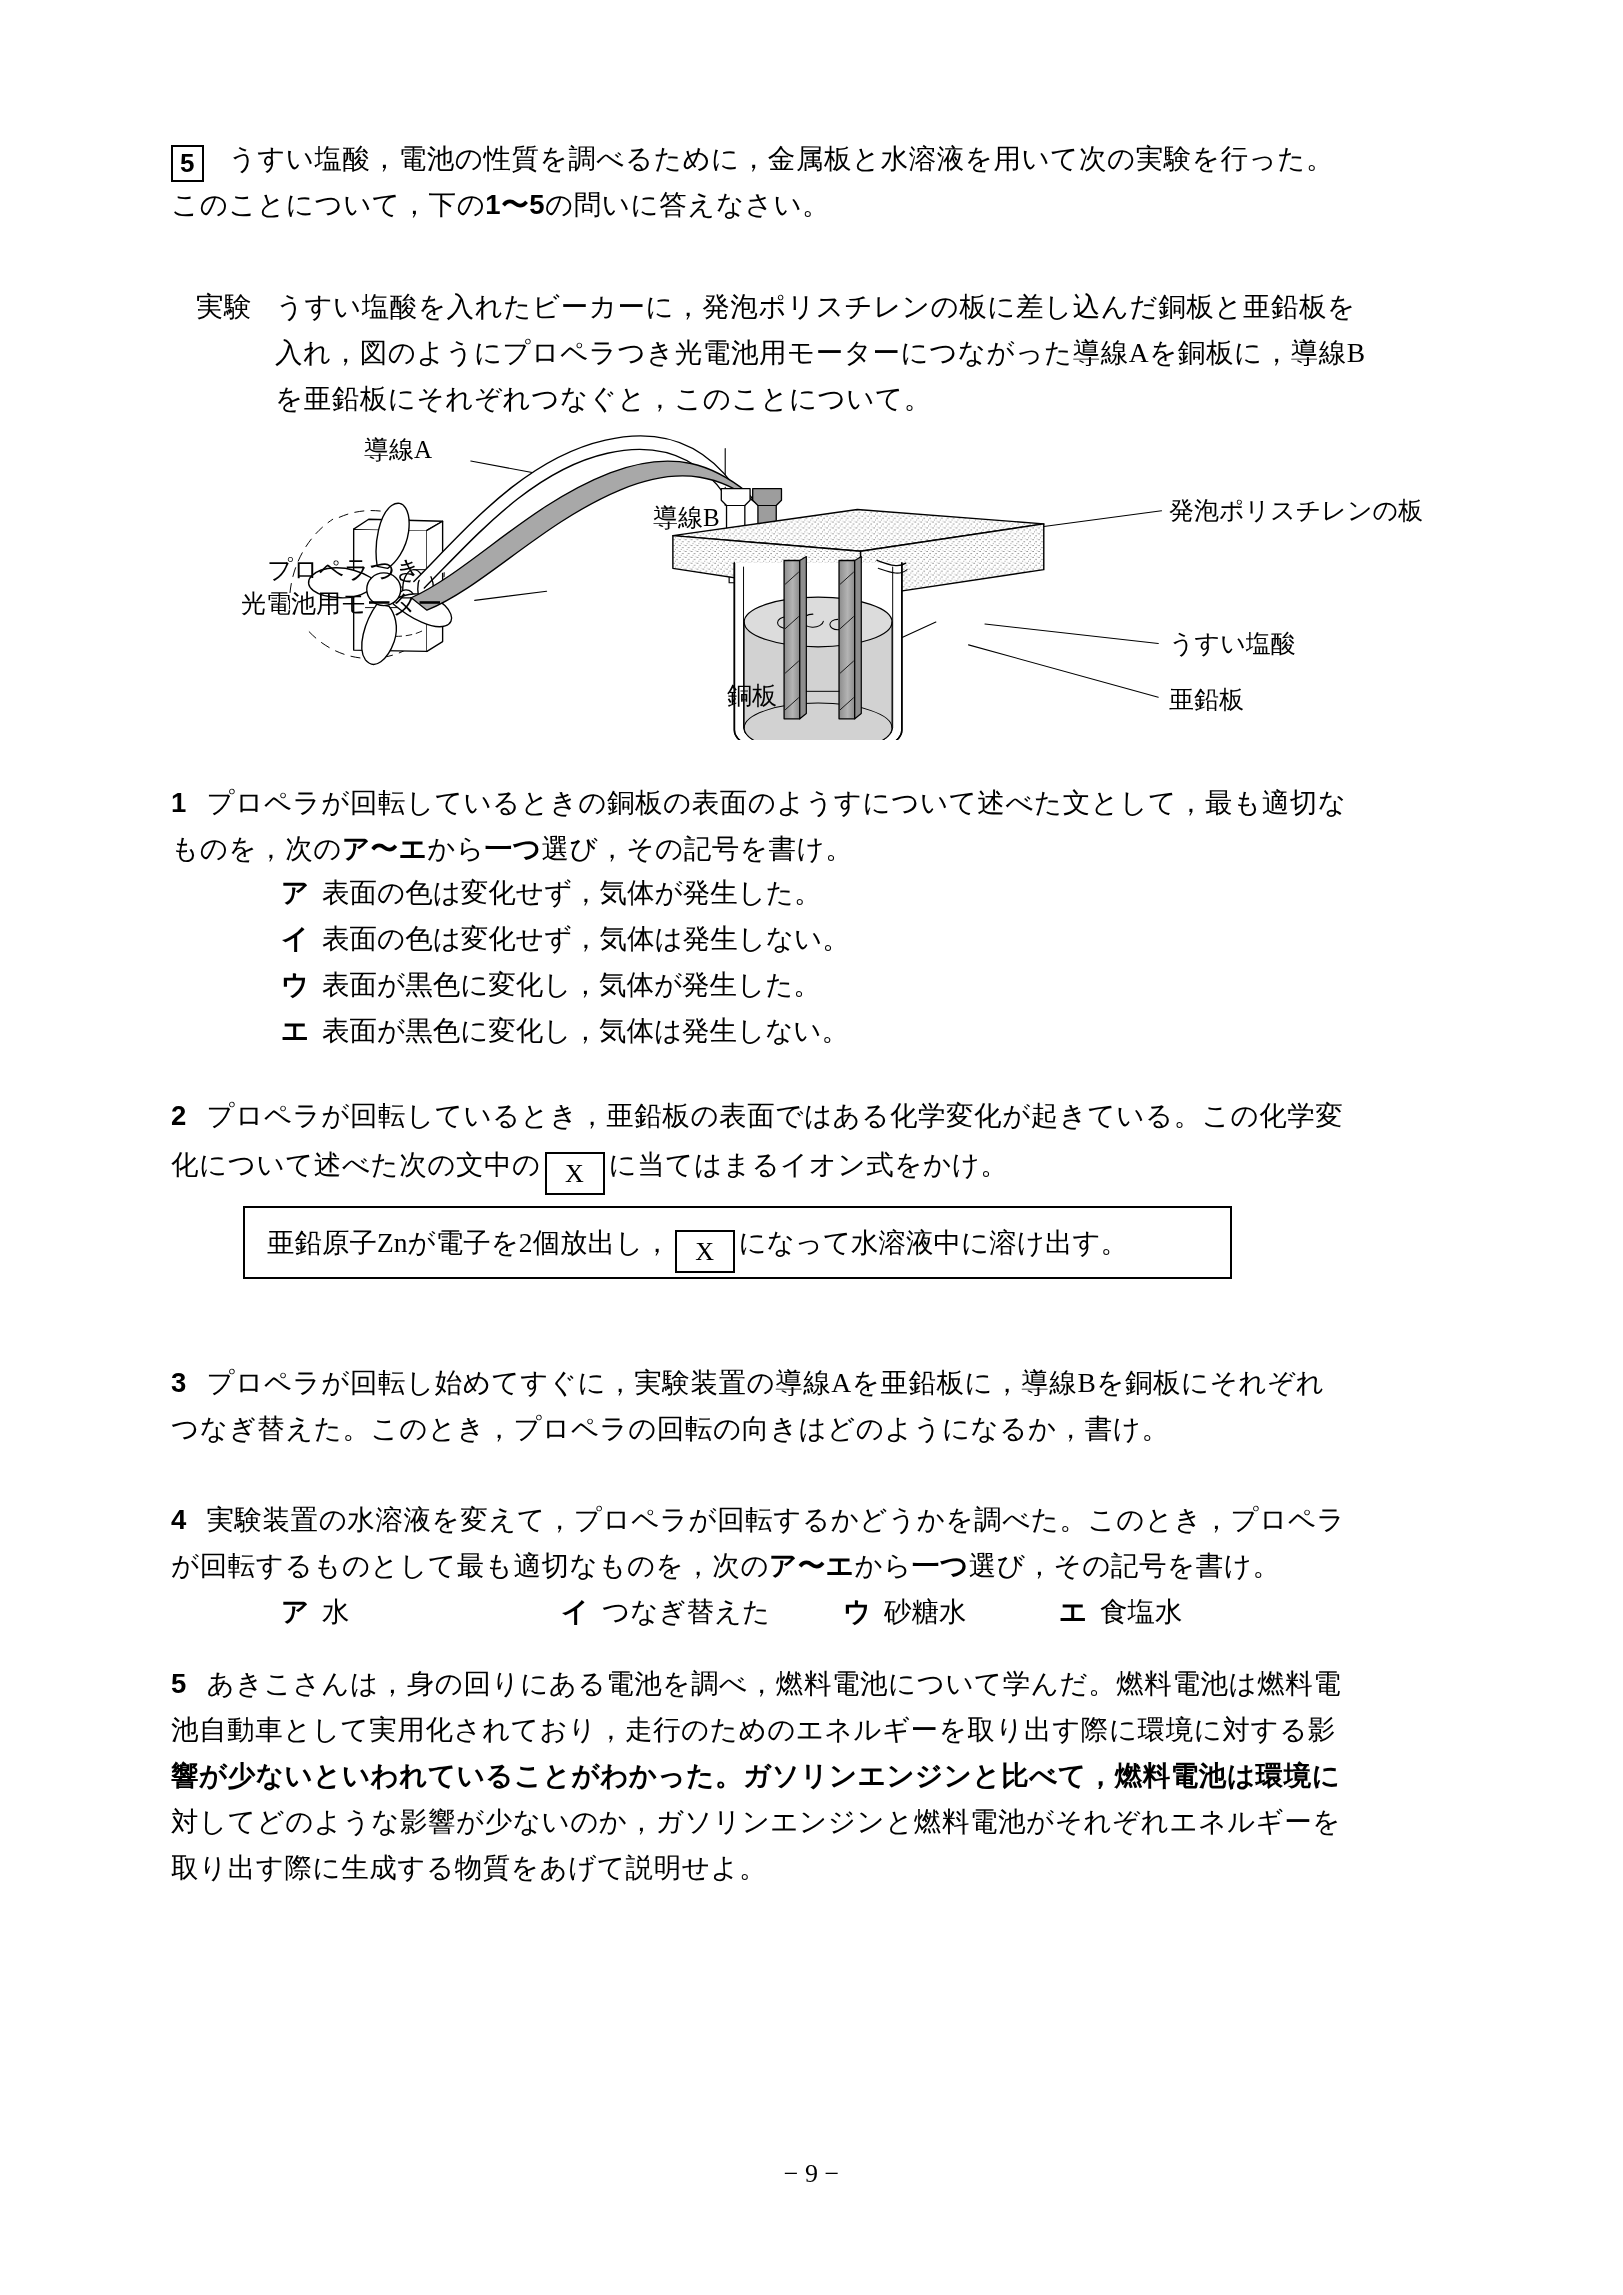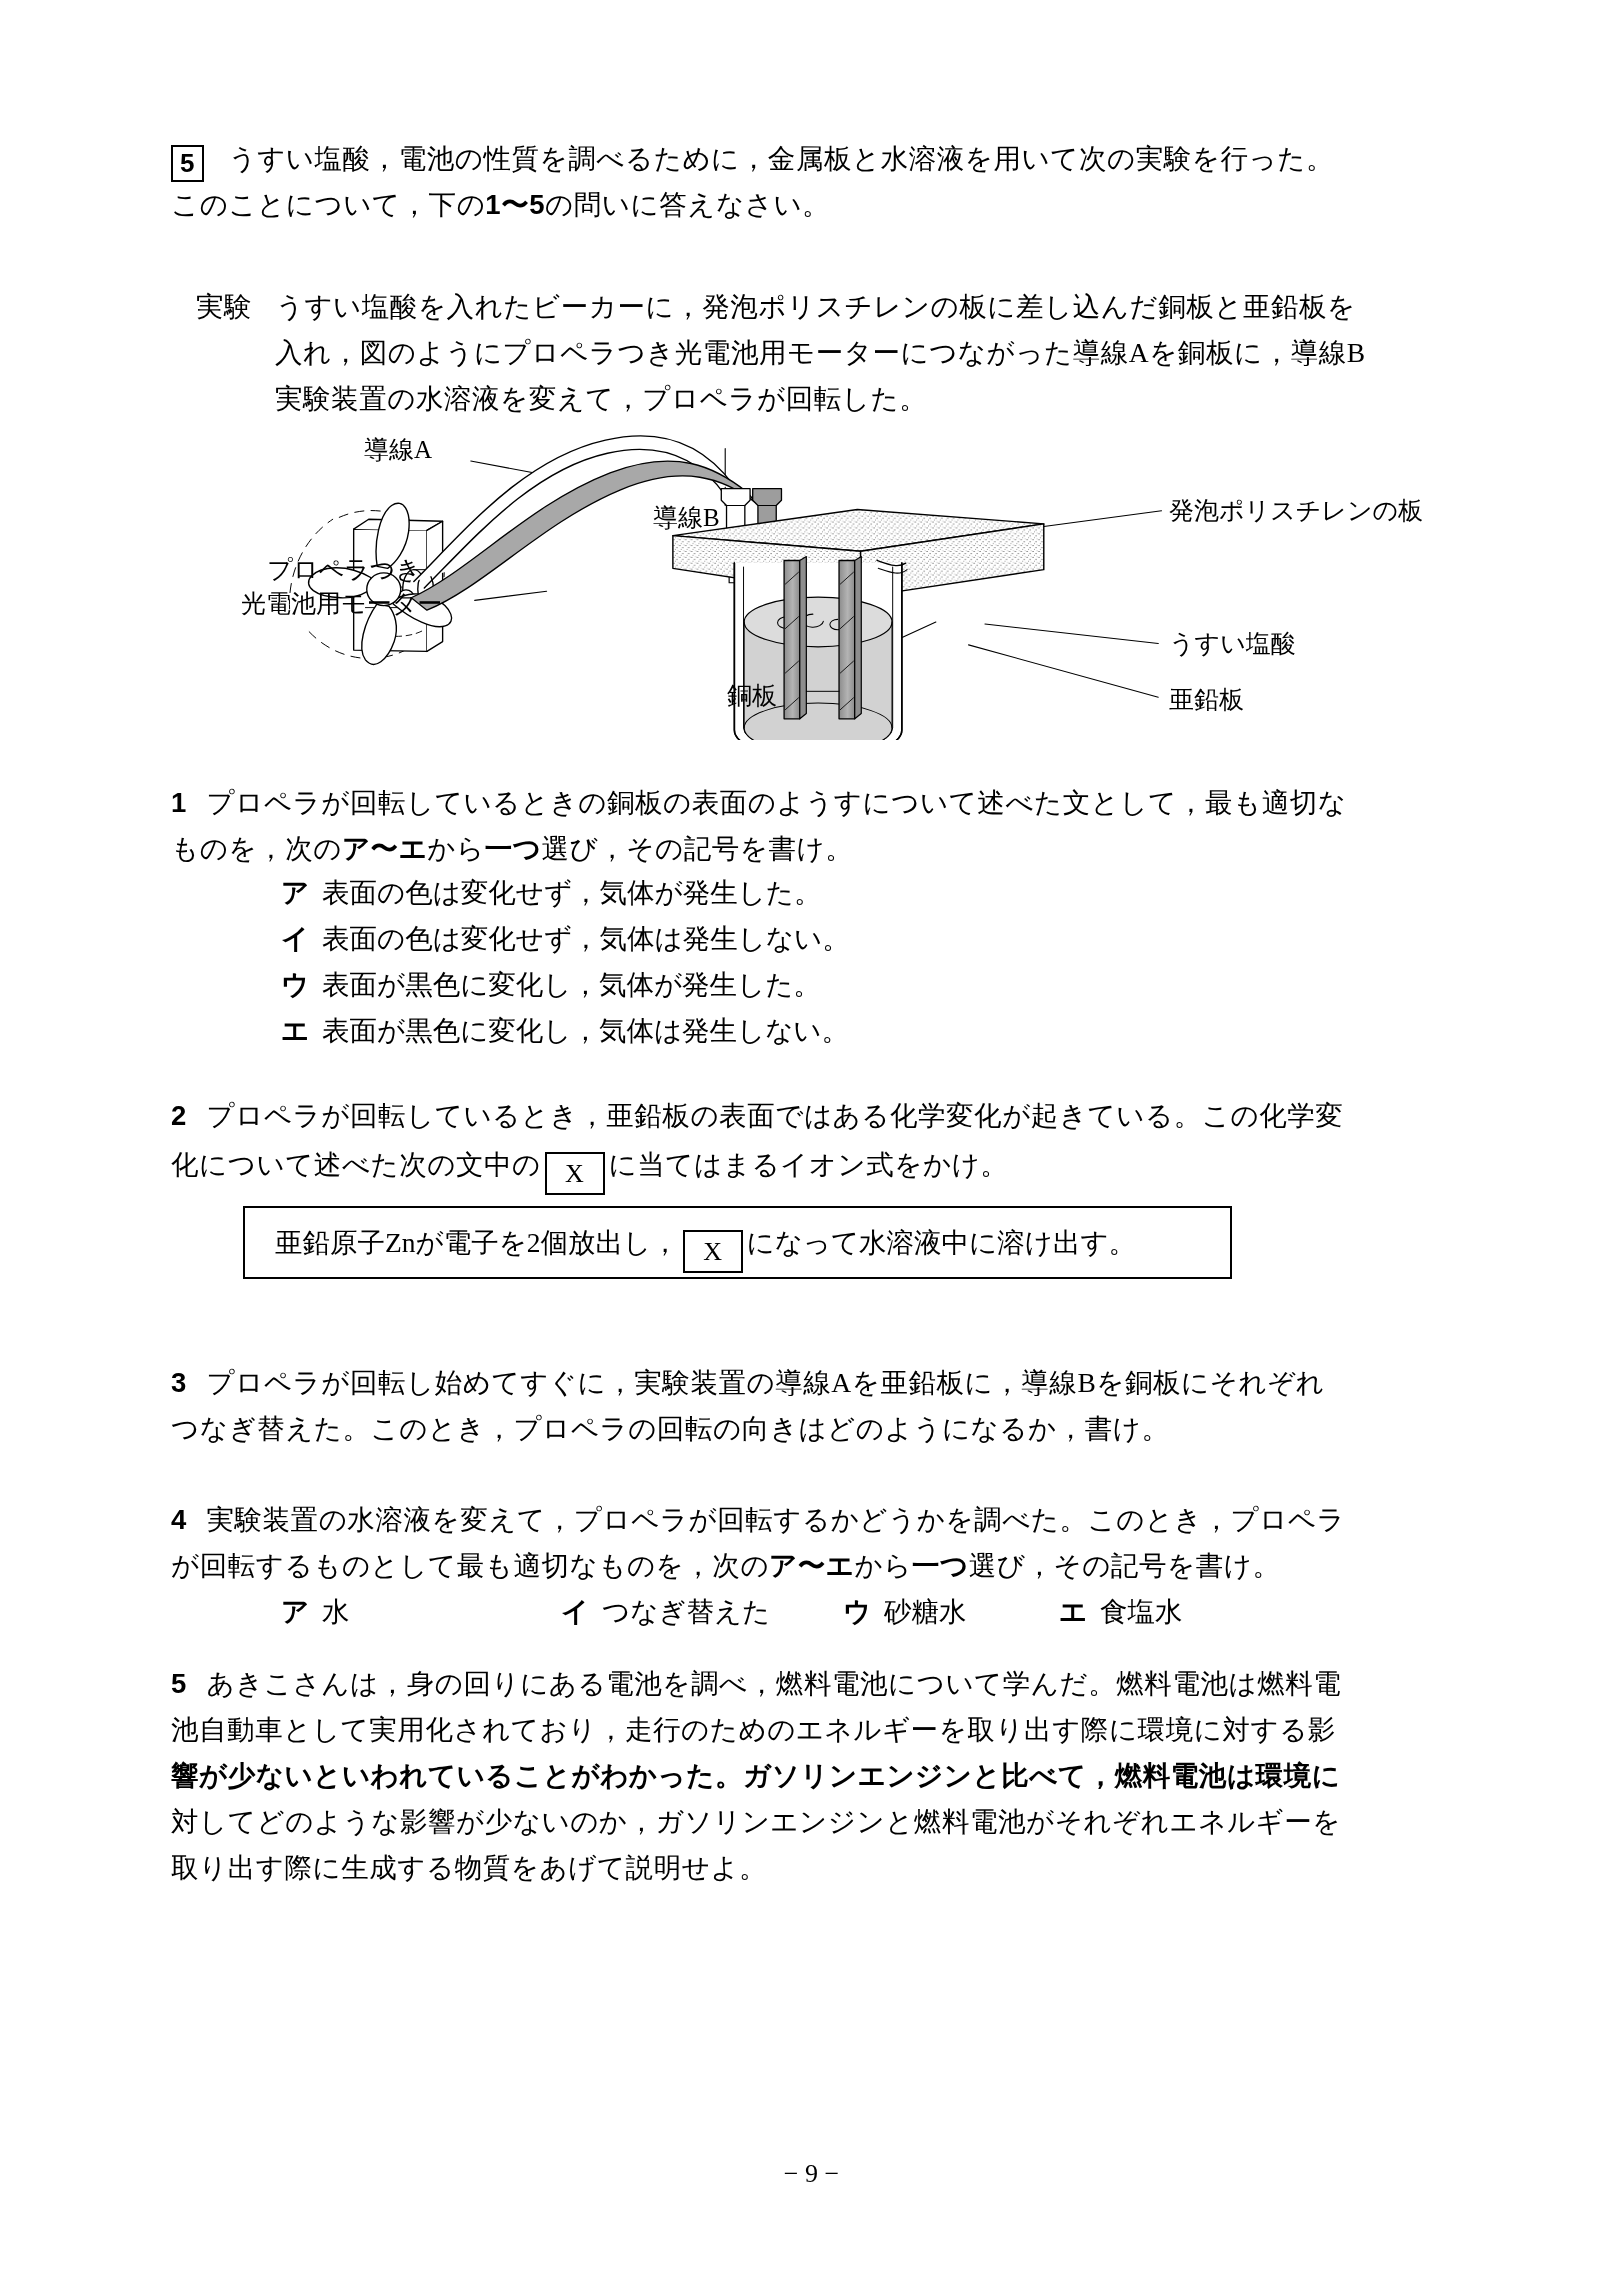--- a/index.html
+++ b/index.html
@@ -128,21 +128,21 @@
   </div>
 
   <div class="blk body-text" style="left:196px; top:284px; width:1263px;">
     <div style="white-space:nowrap;">
       <span>実験</span><span style="display:inline-block;width:23.6px;"></span><span>うすい塩酸を入れたビーカーに，発泡ポリスチレンの板に差し込んだ銅板と亜鉛板を</span>
     </div>
     <div style="white-space:nowrap; padding-left:79px;">
       <span>入れ，図のようにプロペラつき光電池用モーターにつながった導線Aを銅板に，導線B</span>
     </div>
     <div style="white-space:nowrap; padding-left:79px;">
-      <span>実験装置の水溶液を変えて，プロペラが回転した。</span>
+      <span>を亜鉛板にそれぞれつなぐと，このことについて。</span>
     </div>
   </div>
 
   <div id="figure" style="left:249px; top:432px; width:1184px; height:308px;">
 
     <svg width="1184" height="308" viewBox="0 0 1810 470" style="position:absolute; left:0; top:0;">
       <defs>
         <pattern id="foamTex" patternUnits="userSpaceOnUse" width="9" height="9">
           <rect width="9" height="9" fill="#ffffff"></rect>
           <circle cx="1.6" cy="2.2" r="0.85" fill="#2a2a2a"></circle>
@@ -296,21 +296,21 @@
   <div class="blk body-text" style="left:171px; top:1093px; width:1286px;">
     <div style="white-space:nowrap;">
       <span class="qnum">2</span><span style="display:inline-block;width:19.6px;"></span><span>プロペラが回転しているとき，亜鉛板の表面ではある化学変化が起きている。この化学変</span>
     </div>
     <div style="white-space:nowrap; line-height:52px;">
       <span>化について述べた次の文中の</span><span class="xbox">X</span><span>に当てはまるイオン式をかけ。</span>
     </div>
   </div>
 
   <div id="q2-frame" style="left:243px; top:1206px; width:989px; height:73px;">
-    <div class="inner" style="position:absolute; left:22px; top:11.8px;margin-left:8px;">
+    <div class="inner" style="position:absolute; left:22px; top:11.8px;">
       <span>亜鉛原子Znが電子を2個放出し，</span><span class="xbox">X</span><span>になって水溶液中に溶け出す。</span>
     </div>
   </div>
 
   <div class="blk body-text" style="left:171px; top:1360px; width:1286px;">
     <div style="white-space:nowrap;">
       <span class="qnum">3</span><span style="display:inline-block;width:19.6px;"></span><span>プロペラが回転し始めてすぐに，実験装置の導線Aを亜鉛板に，導線Bを銅板にそれぞれ</span>
     </div>
     <div style="white-space:nowrap;">
       <span>つなぎ替えた。このとき，プロペラの回転の向きはどのようになるか，書け。</span>

